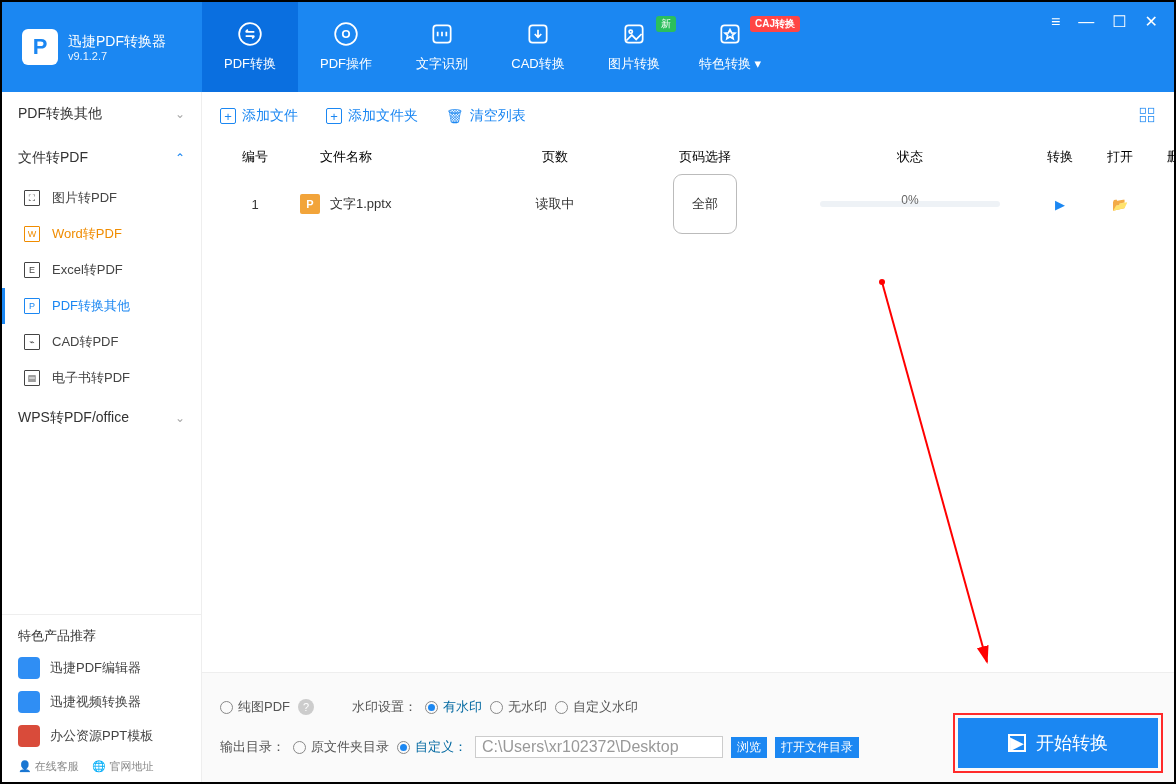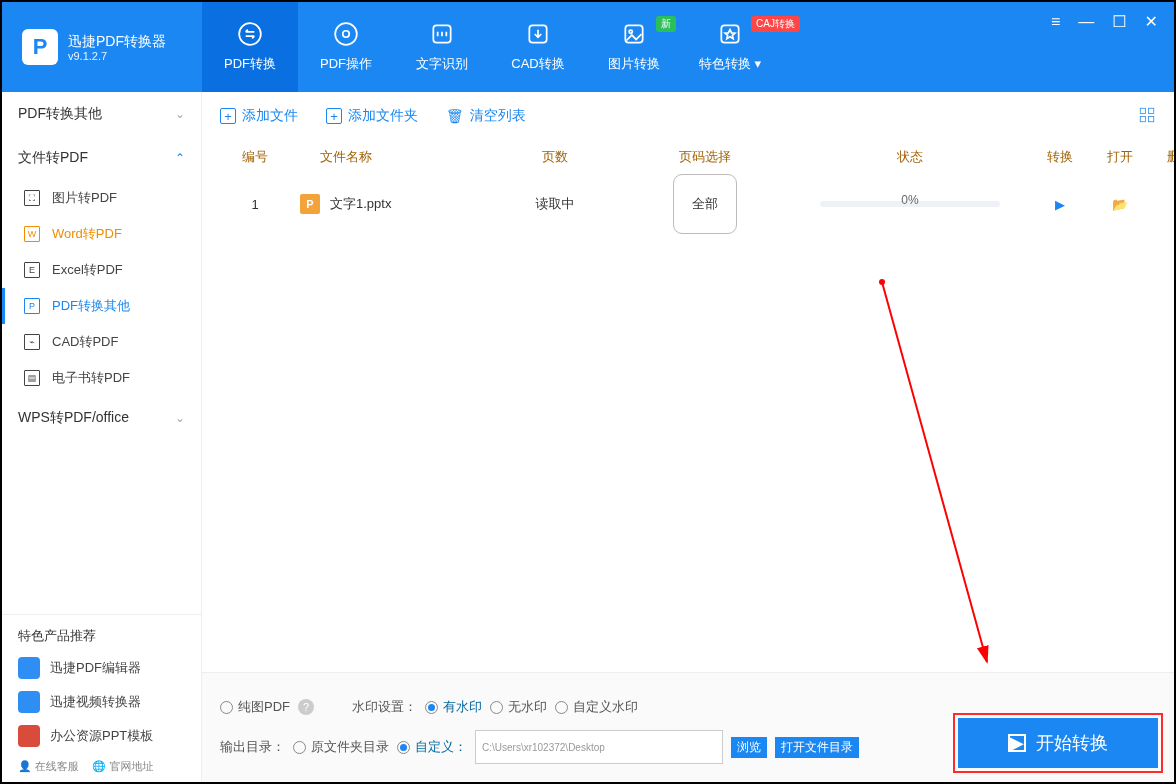--- a/index.html
+++ b/index.html
@@ -12,21 +12,21 @@
 .brand-text { font-size: 14px; line-height: 1.3; }
 .brand-version { font-size: 11px; opacity: .9; }
 .tabs { display: flex; flex: 1; }
 .tab { width: 96px; display: flex; flex-direction: column; align-items: center; justify-content: center; cursor: pointer; position: relative; font-size: 13px; }
 .tab.active { background: #0a6fe0; }
 .tab-icon { width: 26px; height: 26px; margin-bottom: 8px; display: flex; align-items: center; justify-content: center; }
 .tab-icon svg { width: 26px; height: 26px; stroke: #fff; fill: none; stroke-width: 1.6; }
 .badge { position: absolute; top: 14px; right: 6px; font-size: 10px; padding: 1px 5px; border-radius: 3px; color: #fff; }
 .badge-green { background: #2bbf5c; }
 .badge-red { background: #ff4545; }
-.badge-red.outside { top: 14px; right: -22px; }
+.badge-red.outside { top: 14px; right: -22px; font-weight: bold; }
 .win-controls { position: absolute; right: 16px; top: 10px; display: flex; gap: 18px; align-items: center; }
 .win-controls span { cursor: pointer; font-size: 16px; color: #fff; }
 
 
 .sidebar { position: absolute; left: 0; top: 90px; width: 200px; bottom: 0; border-right: 1px solid #eee; display: flex; flex-direction: column; }
 .side-section { display: flex; align-items: center; justify-content: space-between; height: 44px; padding: 0 16px; font-size: 14px; color: #333; cursor: pointer; }
 .side-section .chev { color: #1b87f2; font-size: 12px; }
 .side-section .chev.gray { color: #aaa; }
 .side-items { }
 .side-item { display: flex; align-items: center; height: 36px; padding: 0 16px 0 22px; font-size: 13px; color: #444; cursor: pointer; gap: 12px; }
@@ -41,42 +41,42 @@
 .footer-links span { display: flex; align-items: center; gap: 3px; cursor: pointer; }
 
 
 .main { position: absolute; left: 200px; right: 0; top: 90px; bottom: 0; display: flex; flex-direction: column; }
 .toolbar { height: 48px; display: flex; align-items: center; padding: 0 18px; gap: 28px; color: #1b87f2; font-size: 14px; }
 .tbtn { display: flex; align-items: center; gap: 6px; cursor: pointer; }
 .tbtn .plus { width: 16px; height: 16px; border: 1.5px solid #1b87f2; border-radius: 2px; display: flex; align-items: center; justify-content: center; font-size: 13px; line-height: 1; }
 .thumb-toggle { margin-left: auto; cursor: pointer; }
 .thumb-toggle svg { width: 18px; height: 18px; stroke: #1b87f2; fill: none; }
 
-.grid-head { display: grid; grid-template-columns: 70px 200px 130px 170px 240px 60px 60px 60px 50px; padding: 0 18px; height: 34px; align-items: center; font-size: 13px; color: #a16207; }
+.grid-head { display: grid; grid-template-columns: 70px 200px 130px 170px 240px 60px 60px 60px 50px; padding: 0 18px; height: 34px; align-items: center; font-size: 13px; color: #000000; }
 .grid-head div { text-align: center; }
 .grid-head div:nth-child(2) { text-align: left; padding-left: 30px; }
 .grid-row { display: grid; grid-template-columns: 70px 200px 130px 170px 240px 60px 60px 60px 50px; padding: 0 18px; height: 44px; align-items: center; font-size: 13px; color: #333; }
 .grid-row > div { text-align: center; }
 .fname { display: flex; align-items: center; gap: 10px; text-align: left !important; padding-left: 10px; }
 .fname-icon { width: 20px; height: 20px; background: #f2a43a; color: #fff; font-size: 11px; font-weight: bold; display: flex; align-items: center; justify-content: center; border-radius: 2px; }
 .page-btn { border: 1px solid #bbb; border-radius: 9px; padding: 20px 18px; background: #fff; cursor: pointer; display: inline-block; }
 .progress { width: 180px; height: 6px; background: #eef2f6; border-radius: 3px; margin: 0 auto; position: relative; }
 .progress-label { position: absolute; width: 100%; text-align: center; top: -8px; font-size: 12px; color: #666; }
 .row-icon { cursor: pointer; color: #666; }
 .play-icon { color: #1b87f2; }
 
 
 .bottom { border-top: 1px solid #eee; background: #fafafa; height: 110px; padding: 14px 18px; font-size: 13px; color: #555; }
 .brow { display: flex; align-items: center; height: 40px; gap: 8px; }
 .radio { display: inline-flex; align-items: center; gap: 5px; cursor: pointer; }
 .radio .dot { width: 13px; height: 13px; border: 1px solid #888; border-radius: 50%; display: inline-flex; align-items: center; justify-content: center; }
 .radio.checked .dot::after { content: ""; width: 7px; height: 7px; background: #1b87f2; border-radius: 50%; }
 .radio.checked { color: #0369a1; }
 .help { width: 16px; height: 16px; background: #ccc; border-radius: 50%; color: #fff; display: flex; align-items: center; justify-content: center; font-size: 11px; margin-right: 30px; }
-.path-input { width: 248px; height: 34px; border: 1px solid #ccc; padding: 0 6px; font-size: 10px; color: #999; background: #fff; }
+.path-input { width: 248px; height: 22px; border: 1px solid #ccc; padding: 0 6px; font-size: 16px; color: #999; background: #fff; }
 .browse { background: #1b87f2; color: #fff; padding: 2px 6px; font-size: 12px; cursor: pointer; }
 .open-dir { background: #1b87f2; color: #fff; padding: 2px 6px; font-size: 12px; cursor: pointer; }
 .start-btn { position: absolute; right: 16px; bottom: 14px; width: 200px; height: 50px; background: #1b87f2; color: #fff; display: flex; align-items: center; justify-content: center; gap: 10px; font-size: 18px; cursor: pointer; outline: 2px solid #ff2a2a; outline-offset: 3px; }
 .start-btn .play { width: 18px; height: 18px; border: 2px solid #fff; display: flex; align-items: center; justify-content: center; }
 
 svg.arrow { position: absolute; pointer-events: none; }
 </style>
 </head>
 <body>
 

